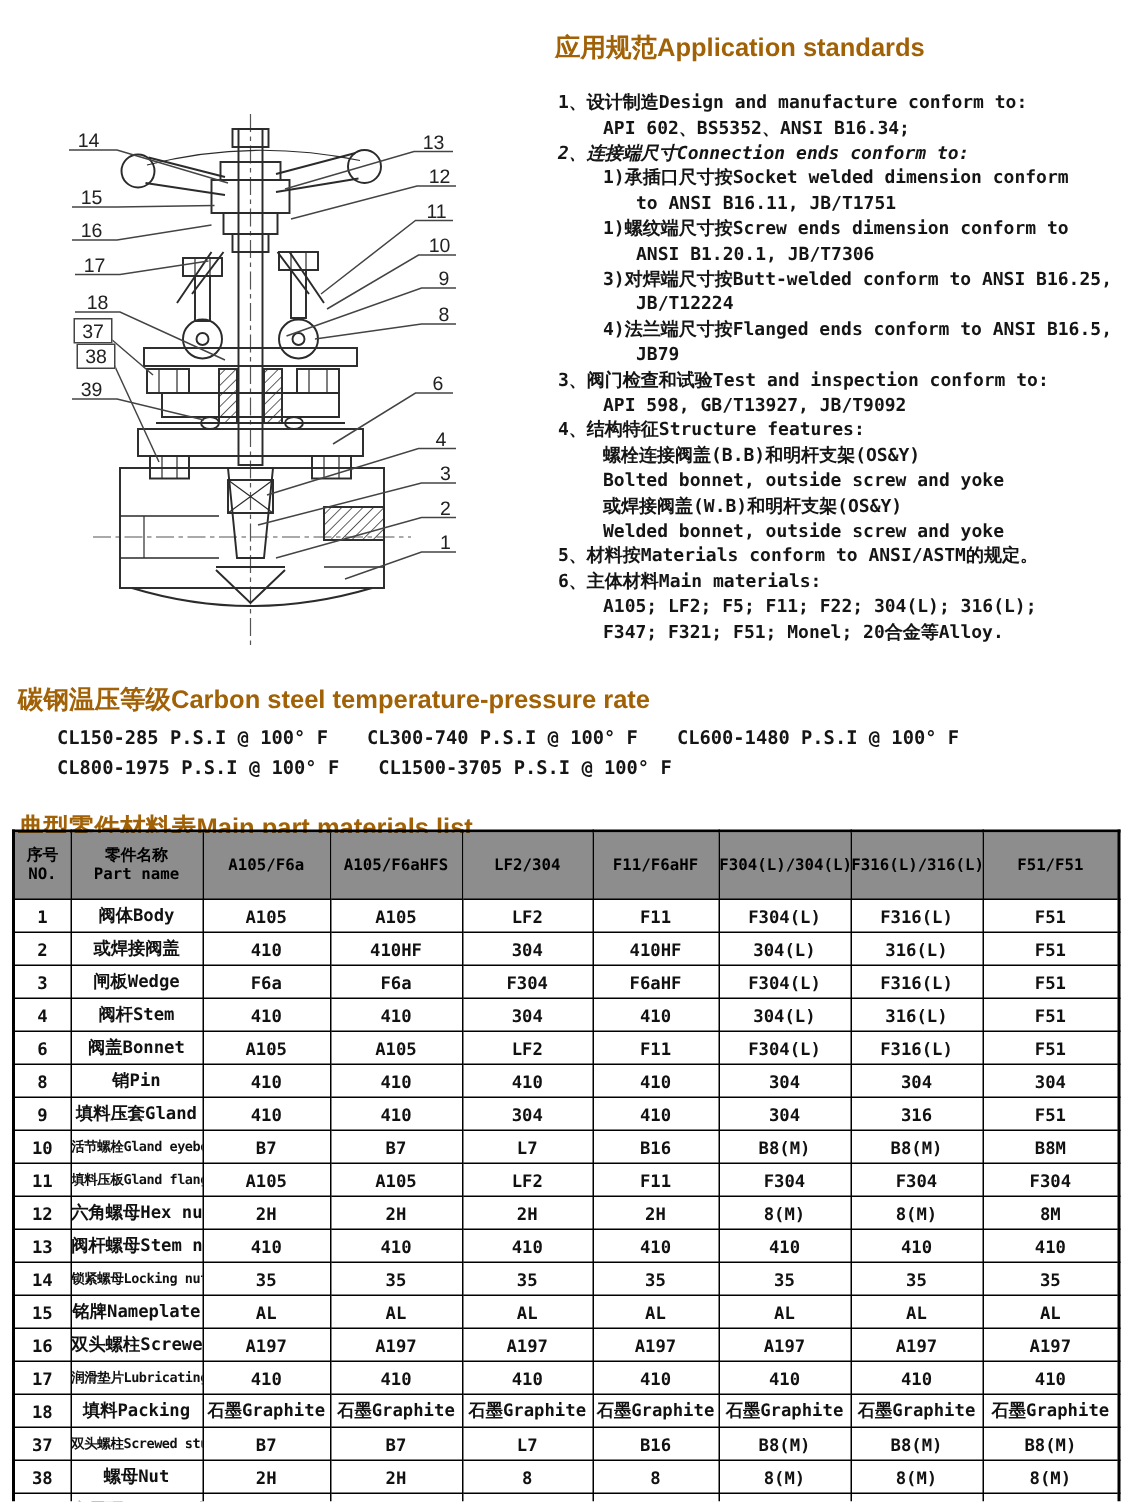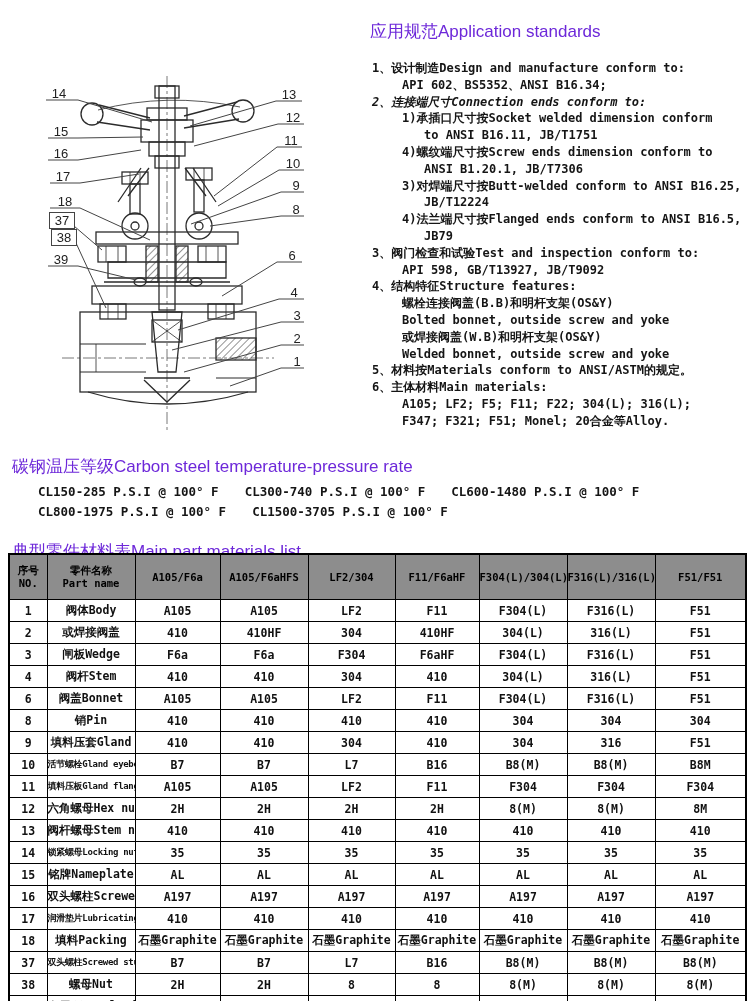--- a/index.html
+++ b/index.html
@@ -6,21 +6,21 @@
   .page{position:relative;width:750px;height:1001px;background:#ffffff;overflow:hidden;
         font-family:"DejaVu Sans Mono","Liberation Mono",monospace;color:#111;}
   
   .diagram{position:absolute;left:0;top:0;width:370px;height:448px;}
   .diagram svg{position:absolute;left:0;top:0;}
   .callout{position:absolute;width:24px;height:15px;line-height:15px;text-align:center;
            font-family:"Liberation Sans","DejaVu Sans",sans-serif;font-size:13px;color:#222;}
   .callout.boxed{border:1px solid #444;background:#fff;}
   
   .blue-heading{position:absolute;font-family:"Liberation Sans","DejaVu Sans",sans-serif;
-                font-size:17px;font-weight:400;color:#6d28d9;white-space:nowrap;}
+                font-size:17px;font-weight:700;color:#a16207;white-space:nowrap;}
   
   .standards{position:absolute;left:370px;top:44px;width:378px;margin-top:16px;}
   .std-line{font-size:12px;font-weight:bold;line-height:16.8px;white-space:nowrap;color:#151515;}
   
   .pressure-row{position:absolute;left:38px;display:flex;gap:26px;font-size:12.5px;
                 font-weight:bold;white-space:nowrap;color:#151515;}
   
   table.materials{position:absolute;left:8px;top:553px;border-collapse:collapse;table-layout:fixed;
                   width:737px;font-weight:bold;}
   table.materials td,table.materials th{border:1px solid #000;padding:0;text-align:center;
@@ -161,21 +161,21 @@
       </div>
   </div>
 
   <div class="blue-heading" style="left:370px;top:20px">应用规范Application standards</div>
   <div class="standards" id="standards-list">
       <div class="std-line" style="padding-left: 2px;">1、设计制造Design and manufacture conform to:</div>
       <div class="std-line" style="padding-left: 32px;">API 602、BS5352、ANSI B16.34;</div>
       <div class="std-line" style="padding-left: 2px; font-style: italic;">2、连接端尺寸Connection ends conform to:</div>
       <div class="std-line" style="padding-left: 32px;">1)承插口尺寸按Socket welded dimension conform</div>
       <div class="std-line" style="padding-left: 54px;">to ANSI B16.11, JB/T1751</div>
-      <div class="std-line" style="padding-left: 32px;">4)螺纹端尺寸按Screw ends dimension conform to</div>
+      <div class="std-line" style="padding-left: 32px;">1)螺纹端尺寸按Screw ends dimension conform to</div>
       <div class="std-line" style="padding-left: 54px;">ANSI B1.20.1, JB/T7306</div>
       <div class="std-line" style="padding-left: 32px;">3)对焊端尺寸按Butt-welded conform to ANSI B16.25,</div>
       <div class="std-line" style="padding-left: 54px;">JB/T12224</div>
       <div class="std-line" style="padding-left: 32px;">4)法兰端尺寸按Flanged ends conform to ANSI B16.5,</div>
       <div class="std-line" style="padding-left: 54px;">JB79</div>
       <div class="std-line" style="padding-left: 2px;">3、阀门检查和试验Test and inspection conform to:</div>
       <div class="std-line" style="padding-left: 32px;">API 598, GB/T13927, JB/T9092</div>
       <div class="std-line" style="padding-left: 2px;">4、结构特征Structure features:</div>
       <div class="std-line" style="padding-left: 32px;">螺栓连接阀盖(B.B)和明杆支架(OS&amp;Y)</div>
       <div class="std-line" style="padding-left: 32px;">Bolted bonnet, outside screw and yoke</div>

